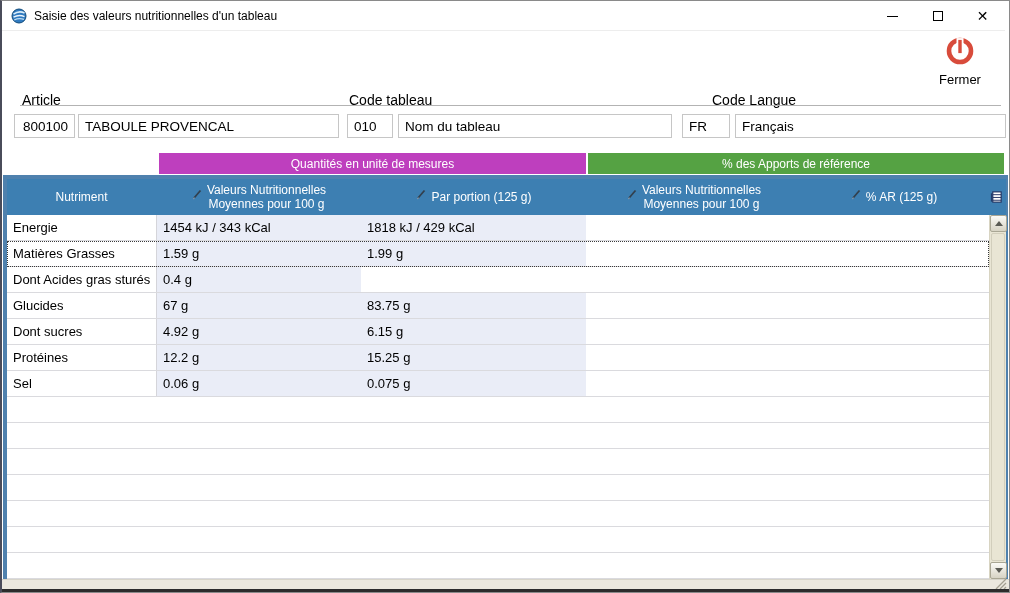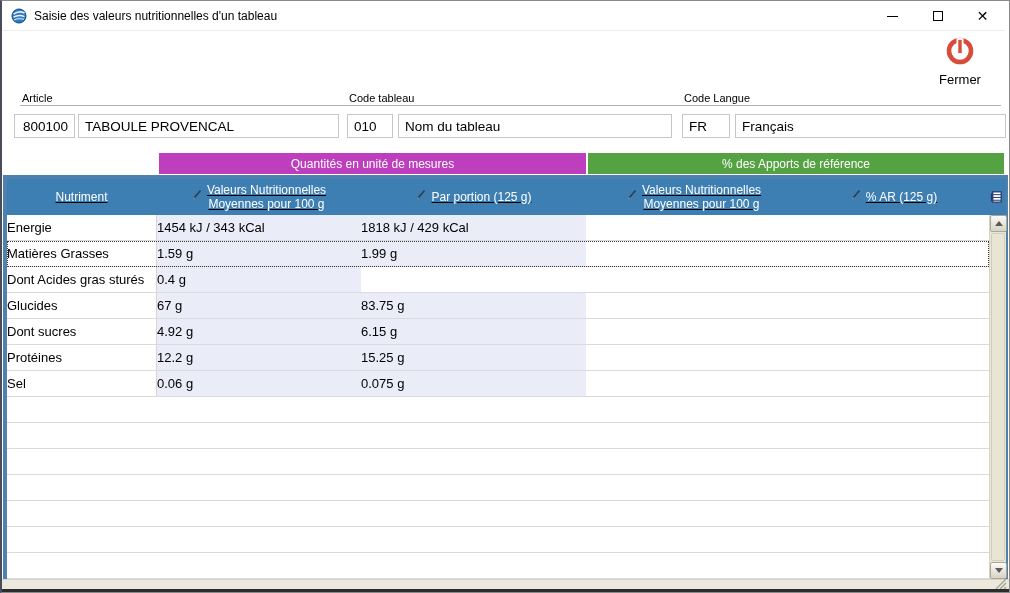--- a/index.html
+++ b/index.html
@@ -18,50 +18,50 @@
   .winbtn.min { right:90px; } .winbtn.max { right:45px; } .winbtn.close { right:0; }
   .glyph-min { width:11px; height:1px; background:#000; display:block; }
   .glyph-max { width:10px; height:10px; border:1px solid #000; display:block; }
   .glyph-close { font-size:14px; color:#000; line-height:1; }
 
   
   .fermer { position:absolute; right:18px; top:33px; width:62px; text-align:center; cursor:pointer; }
   .fermer .label { font-size:13px; color:#000; margin-top:2px; display:block; }
 
   
-  .flabel { position:absolute; top:91px; font-size:11px; color:#000; background:#fff; padding:0 2px; }
+  .flabel { position:absolute; top:91px; font-size:14px; color:#000; background:#fff; padding:0 2px; }
   .form-underline { position:absolute; left:18px; right:8px; top:104px; height:1px; background:#b3b3b3; }
   .field { position:absolute; top:113px; height:24px; border:1px solid #c6c6c6; background:#fff;
            font-family:"Liberation Sans",sans-serif; font-size:13.5px; color:#000; padding:0 6px; outline:none; }
   .f-artcode { left:12px; width:61px; text-align:right; }
   .f-artname { left:76px; width:261px; }
   .f-tabcode { left:345px; width:46px; }
   .f-tabname { left:396px; width:274px; }
   .f-langcode { left:680px; width:48px; }
   .f-langname { left:733px; width:271px; }
 
   
   .bar { position:absolute; top:152px; height:21px; color:#fff; font-size:12px; display:flex;
          align-items:center; justify-content:center; }
   .bar-q { left:157px; width:427px; }
   .bar-r { left:586px; width:416px; }
 
   
   .grid { position:absolute; left:1px; top:174px; width:1005px; height:405px;
           border-left:4px solid #4f81ae; border-top:4px solid #4f81ae; border-right:2px solid #4f81ae;
-          border-bottom:1px solid #c0c0c0; background:#fff;text-decoration:underline; }
+          border-bottom:1px solid #c0c0c0; background:#fff; }
   .ghead { display:flex; height:36px; background:#3d7fb2; color:#fff; font-size:12px; }
   .hcell { display:flex; align-items:center; justify-content:center; text-align:center; line-height:14px; gap:4px; }
   .h0{width:149px;} .h1{width:205px;} .h2{width:225px;} .h3{width:215px;} .h4{width:185px;} .h5{flex:1;}
   .pencil { flex:0 0 auto; margin-top:-6px; }
   .gbody { position:absolute; left:0; top:36px; right:0; bottom:0; }
   .rows { position:absolute; left:0; top:0; width:982px; }
   .row { display:flex; height:26px; border-bottom:1px solid #dadade; background:#fff; }
   .row.selected { outline:1px dotted #3a3a3a; outline-offset:-1px; }
-  .cell { font-size:13px; color:#000; display:flex; align-items:center; overflow:hidden; white-space:nowrap; }
+  .cell { font-size:13px; color:#000; display:flex; align-items:center; padding-left:6px; overflow:hidden; white-space:nowrap; }
   .c0{width:149px;} .c1{width:205px;} .c2{width:225px;} .c3{width:215px;} .c4{flex:1;}
   .lav { background:#eaedf7;text-align:center; }
   .c1.lav { border-left:1px solid #d5d5da; }
   .row.empty { background:#fff; }
 
   
   .vscroll { position:absolute; right:0; top:0; bottom:0; width:17px; background:#e9e5d4;
              border-left:1px solid #d8d4c2; }
   .sbtn { position:absolute; left:0; width:17px; height:17px;
           background:linear-gradient(#fbfaf7,#d7d3c4); border:1px solid #a9a694; border-radius:2px;
@@ -109,21 +109,21 @@
   <div class="fermer">
     <svg width="32" height="32" viewBox="0 0 32 32">
       <circle cx="16" cy="17" r="11" fill="none" stroke="#d84b3b" stroke-width="4.6"></circle>
       <rect x="13.4" y="5" width="5.2" height="15" fill="#d84b3b" stroke="#ffffff" stroke-width="1.8"></rect>
     </svg>
     <span class="label">Fermer</span>
   </div>
 
   <span class="flabel" style="left:18px;">Article</span>
   <span class="flabel" style="left:345px;">Code tableau</span>
-  <span class="flabel" style="left:680px;">Code Langue</span>
+  <span class="flabel" style="left:708px;">Code Langue</span>
   <div class="form-underline"></div>
 
   <input class="field f-artcode" readonly="" value="800100" style="">
   <input class="field f-artname" readonly="" value="TABOULE PROVENCAL" style="">
   <input class="field f-tabcode" readonly="" value="010" style="">
   <input class="field f-tabname" readonly="" value="Nom du tableau" style="">
   <input class="field f-langcode" readonly="" value="FR" style="">
   <input class="field f-langname" readonly="" value="Français" style="">
 
   <div class="bar bar-q" id="bar-q" style="background: rgb(190, 63, 190); text-align: center;">Quantités en unité  de mesures</div>

